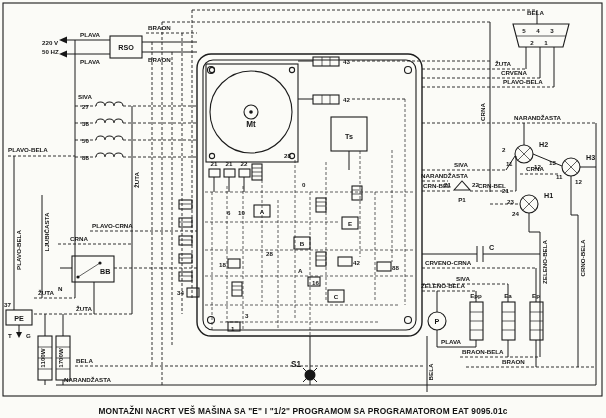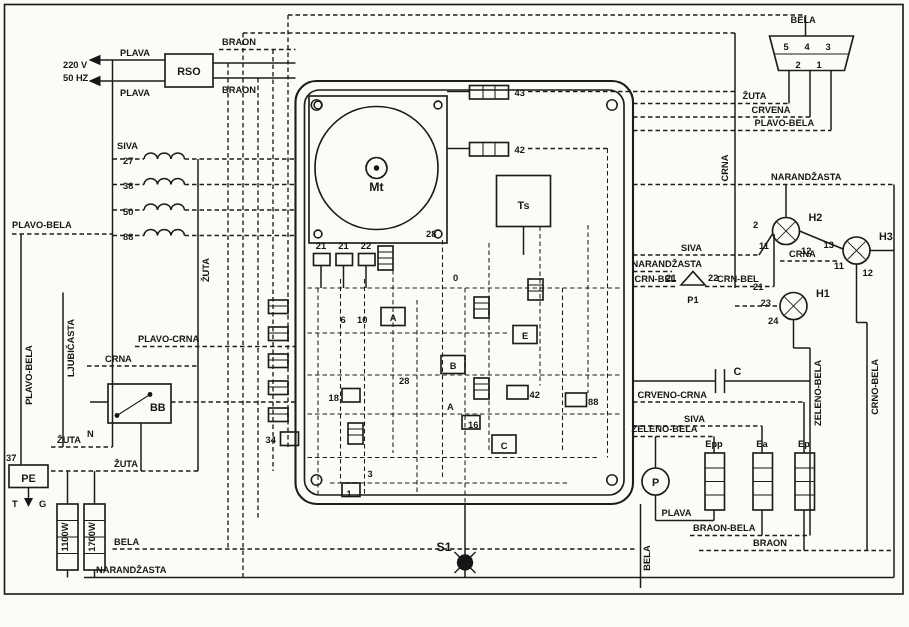--- a/index.html
+++ b/index.html
@@ -402,13 +402,14 @@
     <text class="t6 mid" x="476" y="298">Epp</text>
     <text class="t6 mid" x="508" y="298">Ea</text>
     <text class="t6 mid" x="536" y="298">Ep</text>
     <text class="t6" x="441" y="344">PLAVA</text>
     <text class="t6" x="462" y="354">BRAON-BELA</text>
     <text class="t6" x="502" y="364">BRAON</text>
     <text class="t6 mid" x="433" y="372" transform="rotate(-90 433 372)">BELA</text>
   </g>
 </svg>
 
+<div class="caption">MONTAŽNI NACRT VEŠ MAŠINA SA "E" I "1/2" PROGRAMOM SA PROGRAMATOROM EAT 9095.01c</div>
 </div>
 
 </body></html>

